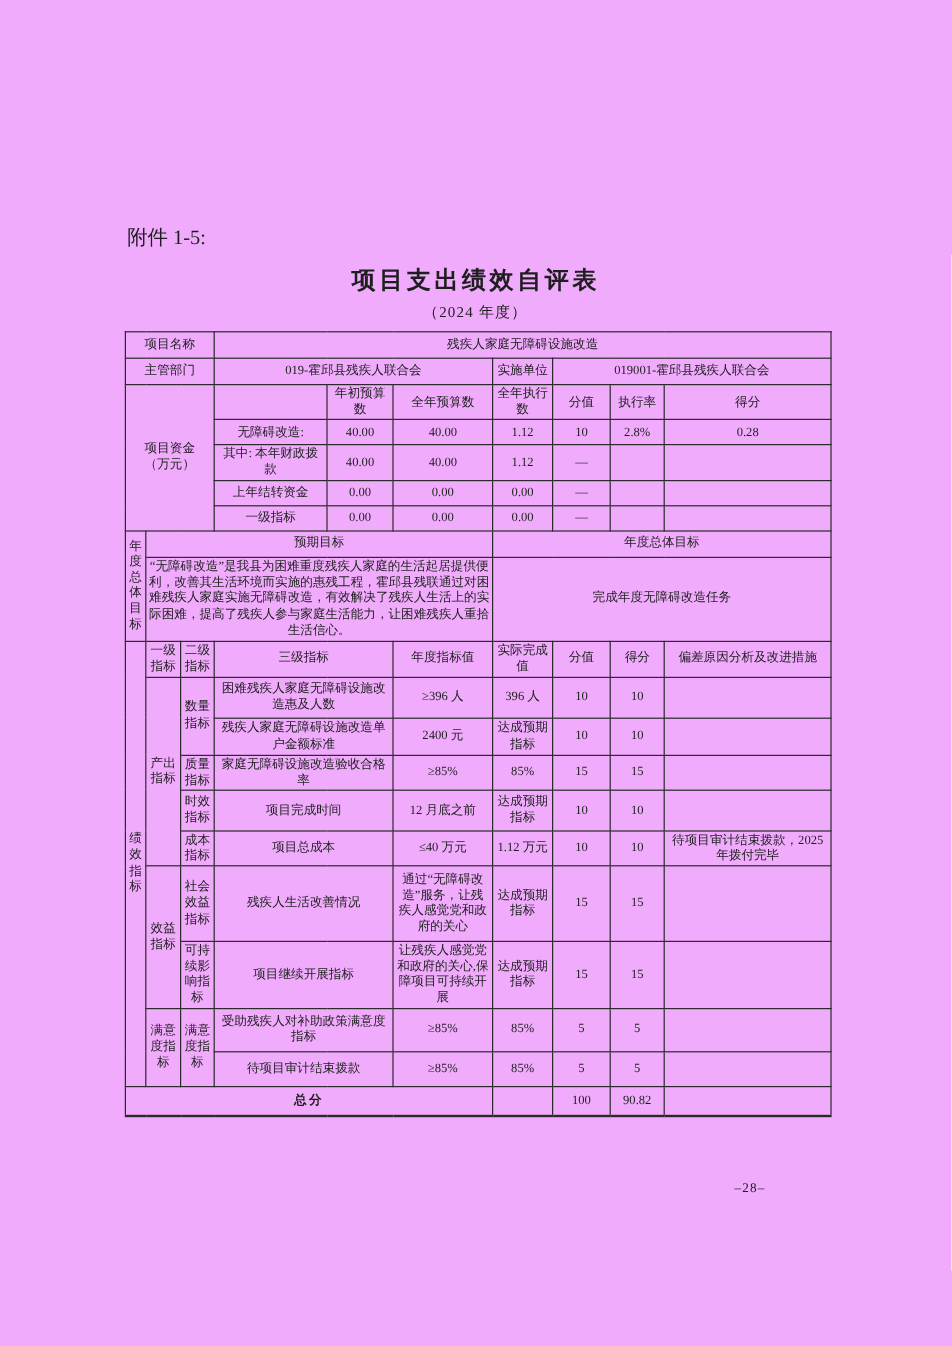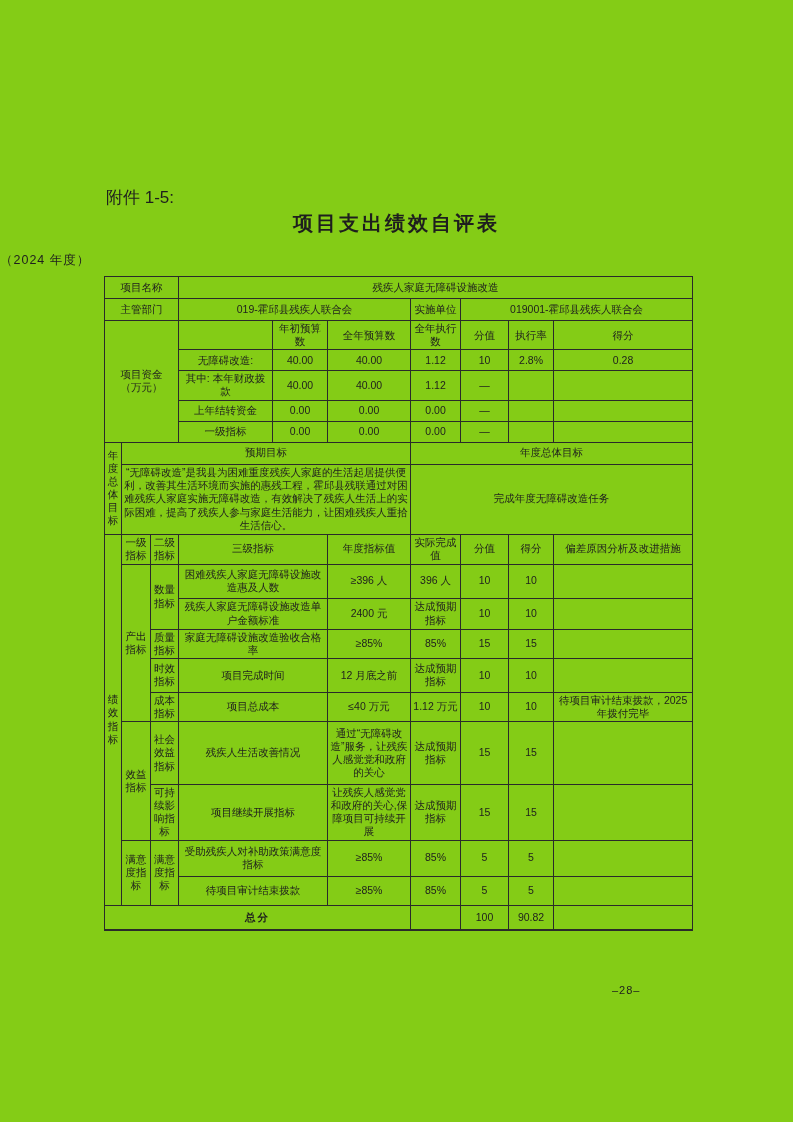--- a/index.html
+++ b/index.html
@@ -1,24 +1,24 @@
 <!DOCTYPE html>
 <html><head>
 <meta charset="utf-8">
 <style>
   html,body { margin:0; padding:0; background:#ffffff; }
   .page {
-    position:relative; width:793px; height:1122px; background:#84cc16;
-    font-family:Liberation Sans, sans-serif; color:#1e1e1e;
+    position:relative; width:793px; height:1122px; background:#f0abfc;
+    font-family:Liberation Serif, serif; color:#1e1e1e;
     overflow:hidden;
   }
   .attachment { position:absolute; left:106px; top:186px; font-size:17px; }
-  .doc-title { position:absolute; left:0; top:210px; width:793px; text-align:center;
+  .doc-title { position:absolute; left:0; top:220px; width:793px; text-align:center;
                font-size:20px; font-weight:bold; letter-spacing:3px; }
-  .doc-subtitle { position:absolute; left:0; top:252px; width:792px; 
+  .doc-subtitle { position:absolute; left:0; top:252px; width:792px; text-align:center;
                   font-size:12.5px; letter-spacing:1px; }
   .page-number { position:absolute; left:612px; top:984px; font-size:11px; letter-spacing:1px; }
 
   table.doc-table {
     position:absolute; left:104px; top:276px; width:588px;
     border-collapse:collapse; table-layout:fixed;
   }
   table.doc-table td {
     border:1px solid #2a2a2a; font-size:10.5px; line-height:1.25;
     text-align:center; vertical-align:middle; padding:1px 2px; overflow:hidden;

